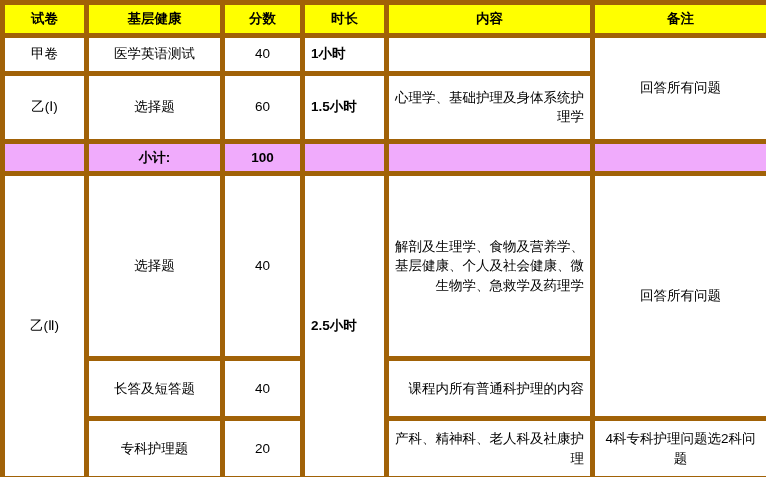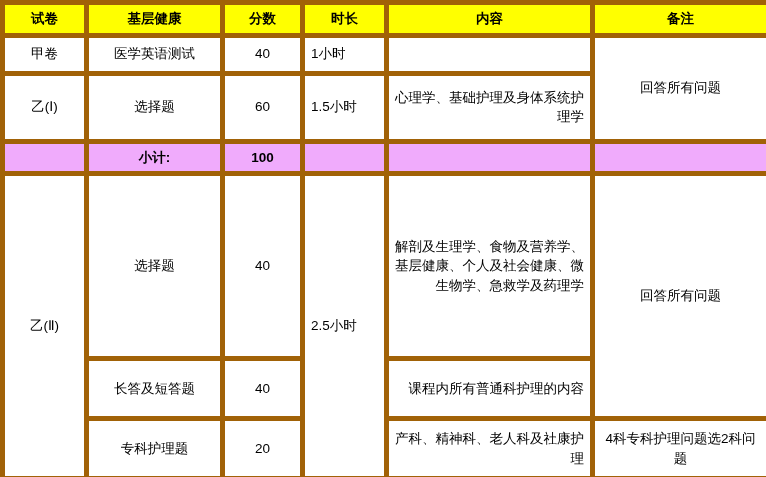--- a/index.html
+++ b/index.html
@@ -40,21 +40,21 @@
     font-weight: bold;
     text-align: center;
     font-size: 15px;
   }
   .subtotal-blank {
     background: #dce6f1;
   }
   .cell-paper { text-align: center; font-size: 13.5px; }
   .cell-type { text-align: center; }
   .cell-score { text-align: center; }
-  .cell-dur { text-align: left; padding-left: 10px; }
+  .cell-dur { text-align: left; padding-left: 10px; font-weight: bold; }
   .cell-content { text-align: right; }
   .cell-remark { text-align: center; }
   .nowrap-left { text-align: left; }
   .col1 { width: 84px; }
   .col2 { width: 136px; }
   .col3 { width: 80px; }
   .col4 { width: 84px; }
   .col5 { width: 206px; }
   .col6 { width: 176px; }
   .content-small { font-size: 13.5px; }

